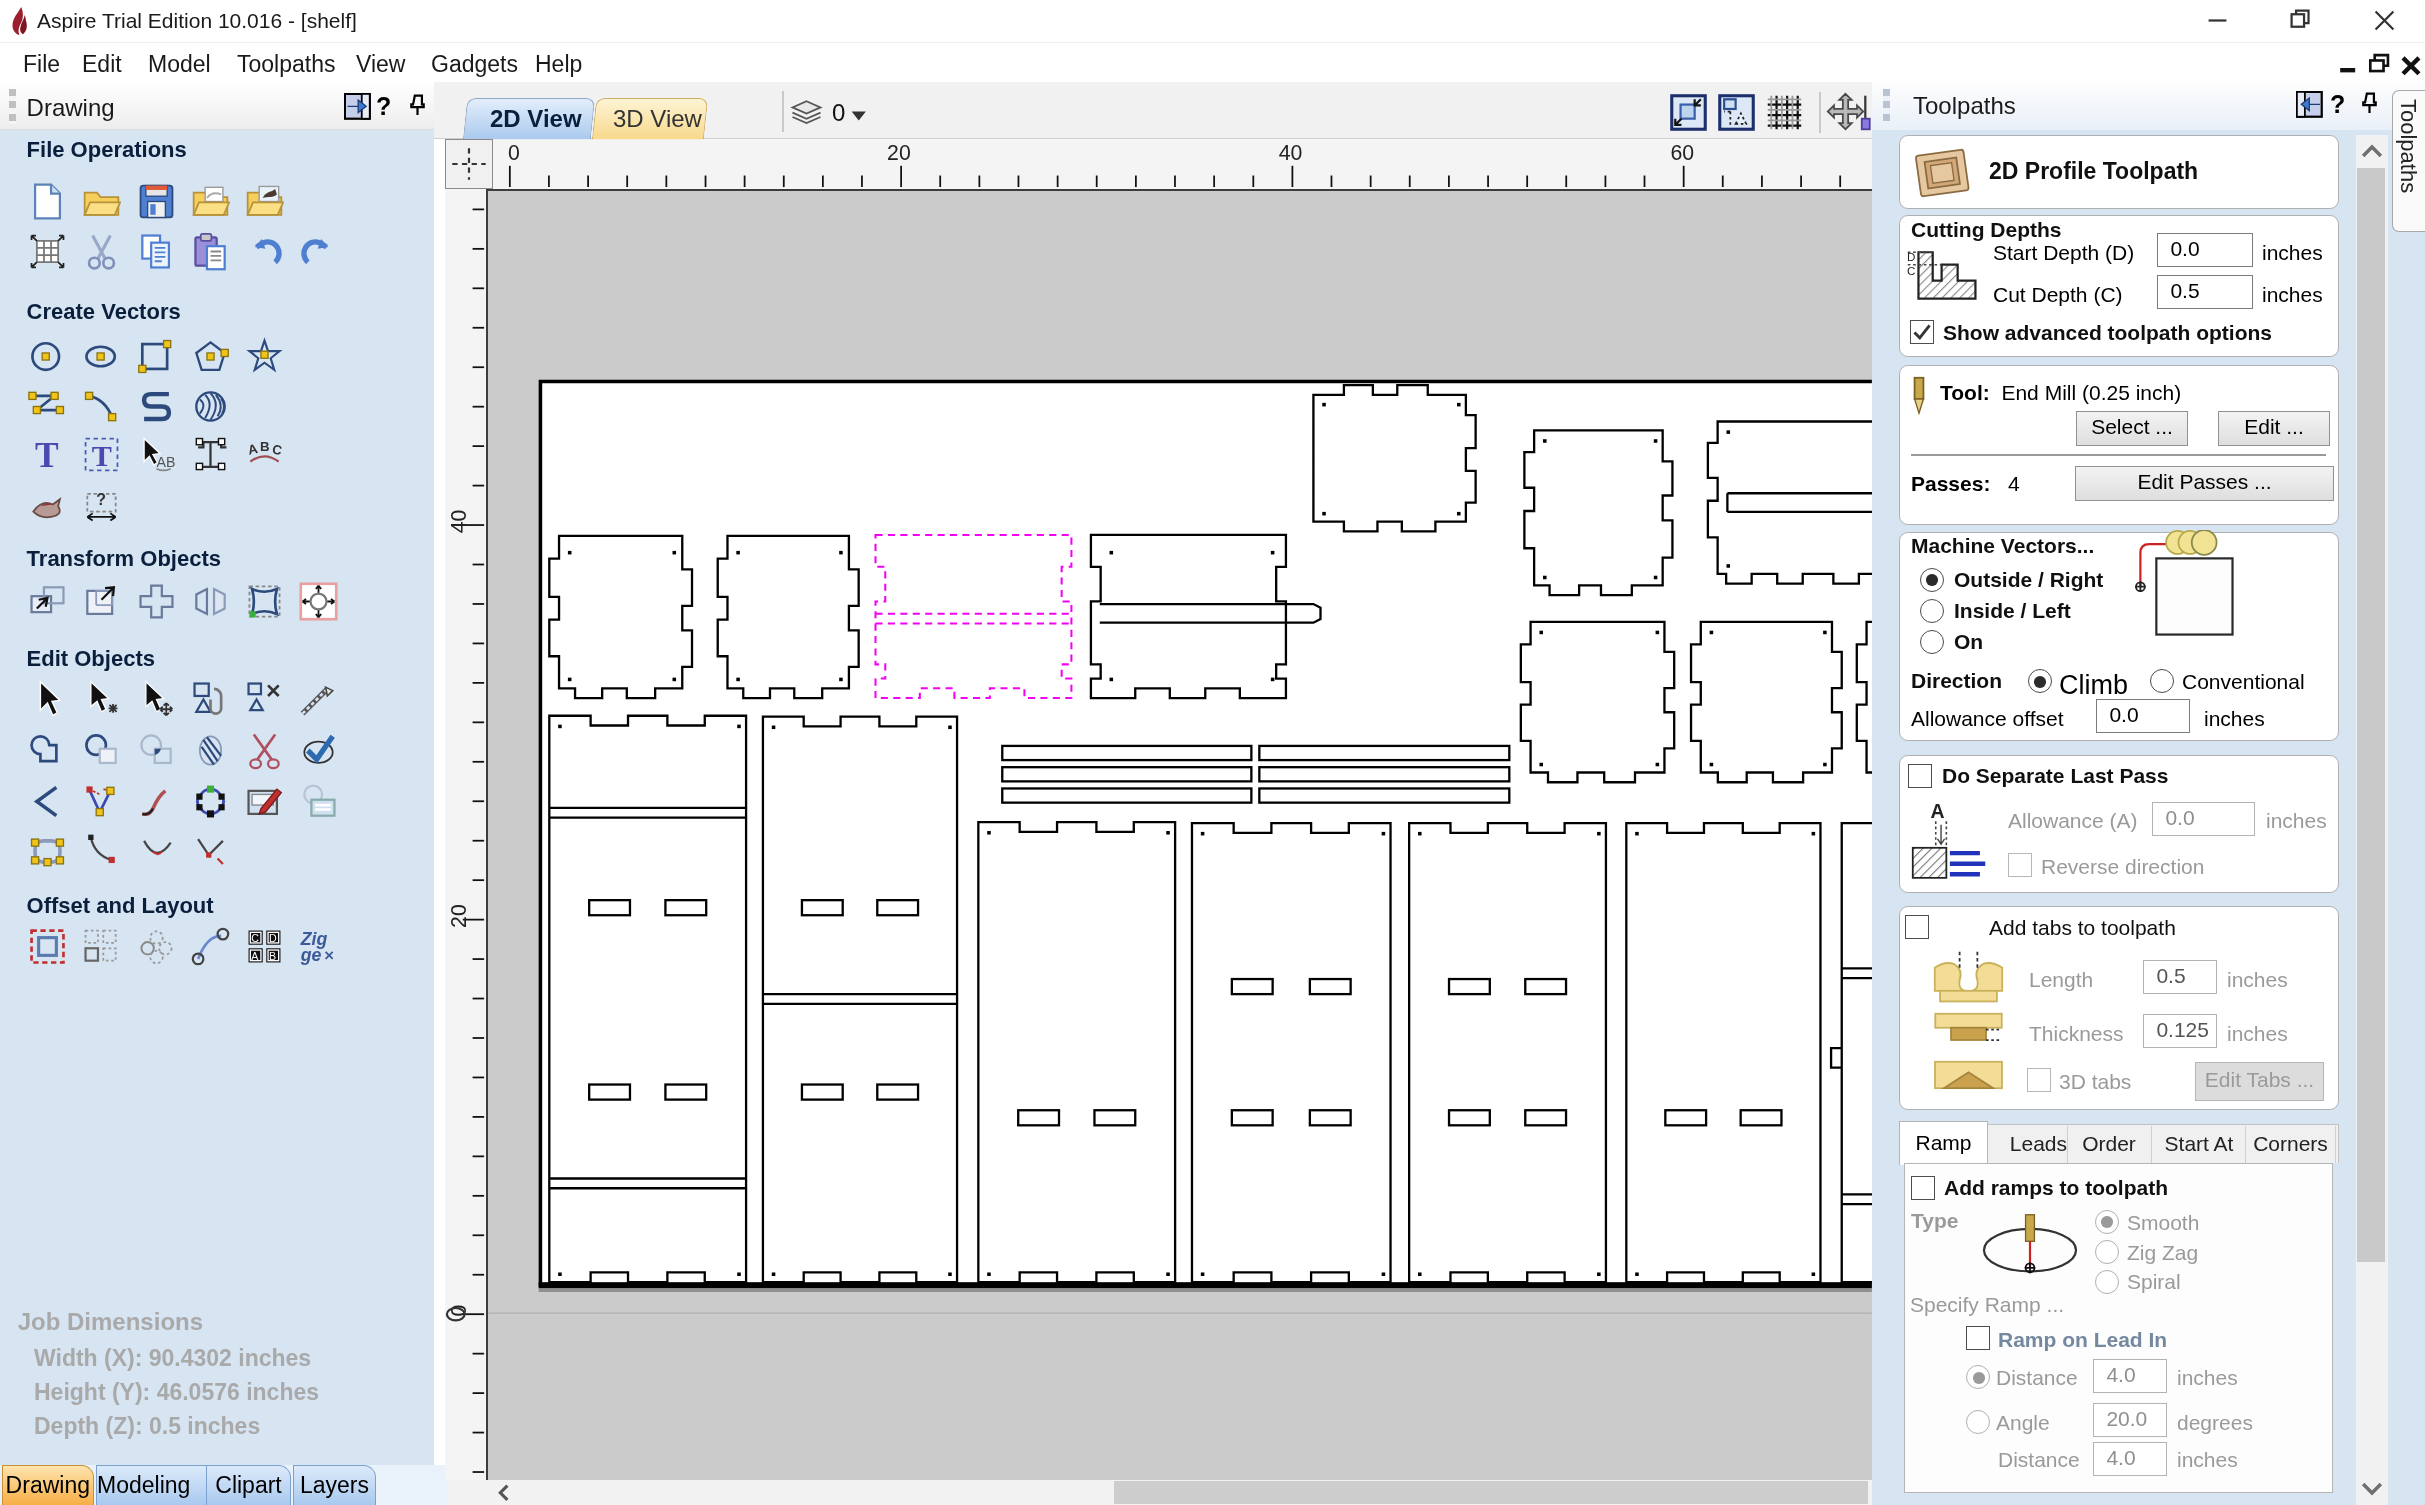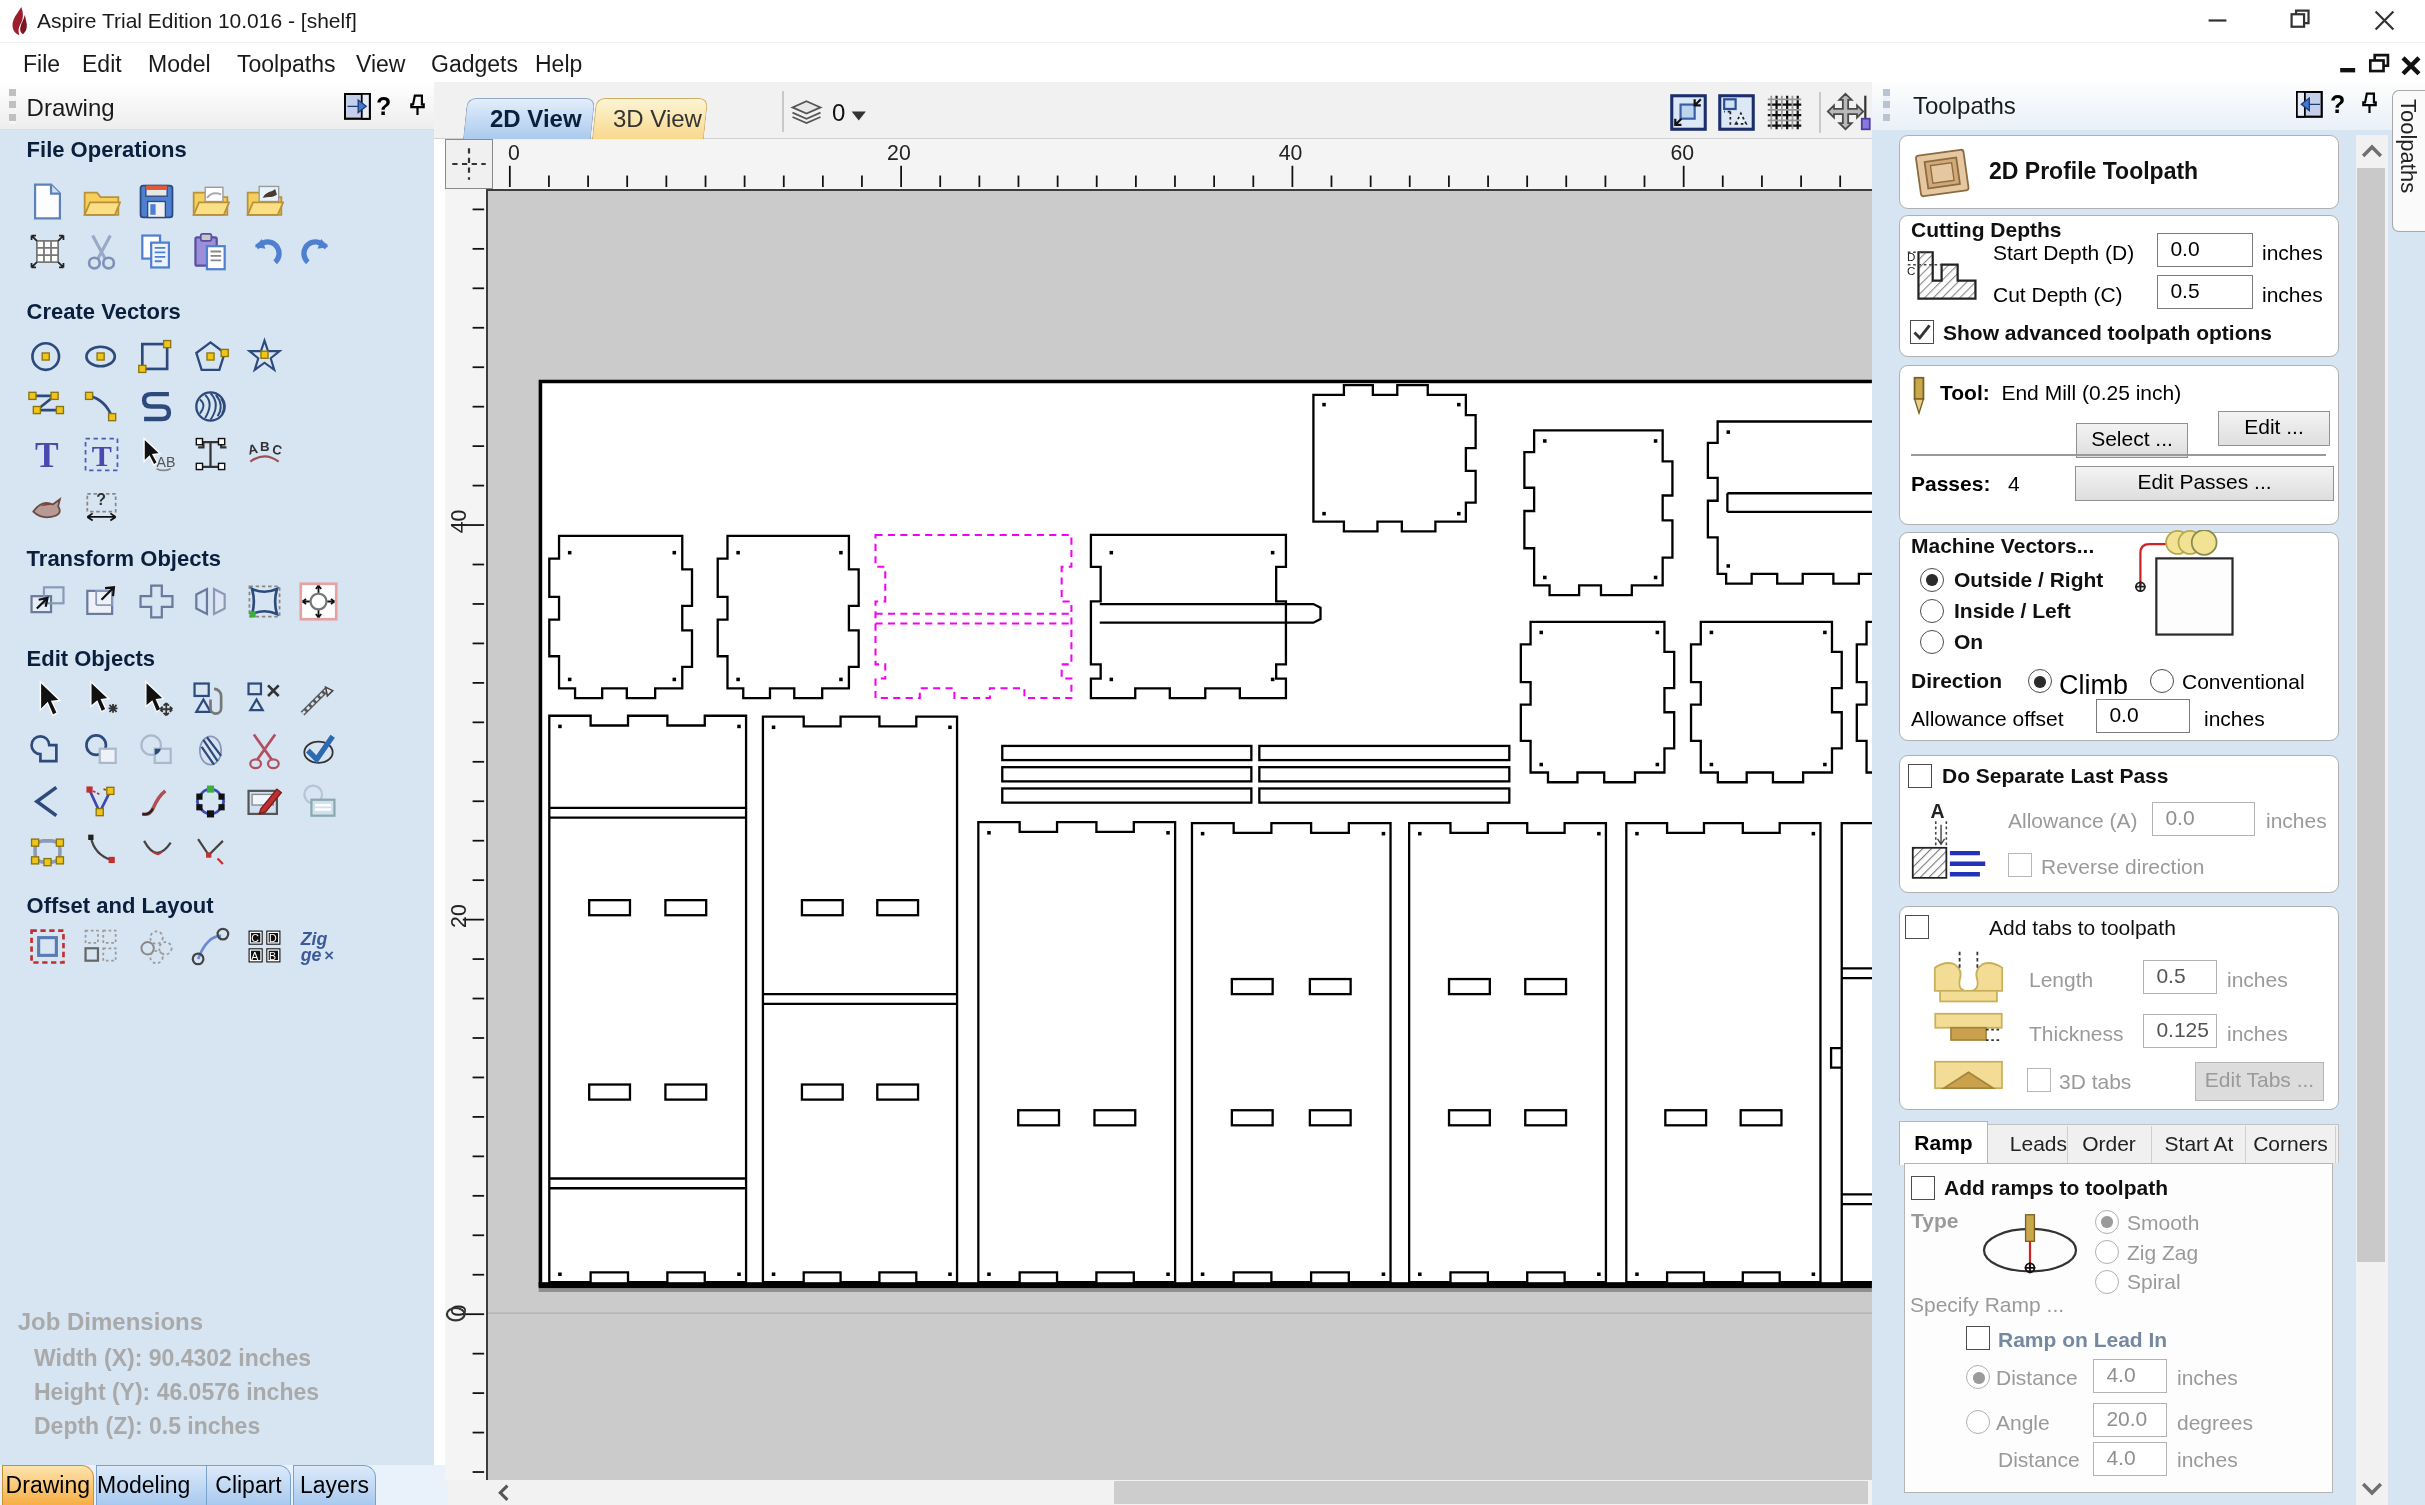--- a/index.html
+++ b/index.html
@@ -772,21 +772,21 @@
   </svg>
 <div class="abs" style="left:1943px;top:321px;font-size:21px;font-weight:700;color:#101010;white-space:nowrap;">Show advanced toolpath options</div>
 
 <div class="abs" style="left:1899px;top:365px;width:440px;height:160px;background:#fff;border:1.8px solid #b0b0b0;border-radius:8.9px;"></div>
 
 <svg class="abs" style="left:1911px;top:376px" width="16" height="39" viewBox="0 0 18 44">
     <rect x="4" y="2" width="10" height="24" fill="#c9a84c" stroke="#7a6122" stroke-width="2"></rect>
     <path d="M4,26 L9,42 L14,26 Z" fill="#e6cf8a" stroke="#7a6122" stroke-width="1.5"></path>
   </svg>
 <div class="abs" style="left:1940px;top:381px;font-size:21px;font-weight:400;color:#000;white-space:nowrap;"><b>Tool:</b>&nbsp; End Mill (0.25 inch)</div>
-<div class="abs" style="left:2076px;top:411px;width:112px;height:35px;background:linear-gradient(#f3f3f3,#dedede);border:1.8px solid #919191;font-size:21px;color:#000;line-height:30px;text-align:center;margin-top:12px;">Select ...</div>
+<div class="abs" style="left:2076px;top:411px;width:112px;height:35px;background:linear-gradient(#f3f3f3,#dedede);border:1.8px solid #919191;font-size:21px;color:#000;line-height:30px;text-align:center;">Select ...</div>
 <div class="abs" style="left:2218px;top:411px;width:112px;height:35px;background:linear-gradient(#f3f3f3,#dedede);border:1.8px solid #919191;font-size:21px;color:#000;line-height:30px;text-align:center;">Edit ...</div>
 <div class="abs" style="left:1911px;top:454px;width:415px;height:1.8px;background:#9a9a9a"></div>
 <div class="abs" style="left:1911px;top:472px;font-size:21px;font-weight:400;color:#000;white-space:nowrap;"><b>Passes:</b> &nbsp;&nbsp;4</div>
 <div class="abs" style="left:2075px;top:466px;width:259px;height:35px;background:linear-gradient(#f3f3f3,#dedede);border:1.8px solid #919191;font-size:21px;color:#000;line-height:30px;text-align:center;">Edit Passes ...</div>
 
 <div class="abs" style="left:1899px;top:532px;width:440px;height:209px;background:#fff;border:1.8px solid #b0b0b0;border-radius:8.9px;"></div>
 <div class="abs" style="left:1911px;top:534px;font-size:21px;font-weight:700;color:#101010;white-space:nowrap;">Machine Vectors...</div>
 <div class="abs" style="left:1920px;top:568px;width:24px;height:24px;background:#fff;border:1.8px solid #4d4d4d;border-radius:50%;"></div>
 <div class="abs" style="left:1926px;top:574px;width:11.5px;height:11.5px;background:#2b2b2b;border-radius:50%;"></div>
 <div class="abs" style="left:1954px;top:568px;font-size:21px;font-weight:700;color:#101010;white-space:nowrap;">Outside / Right</div>
@@ -860,21 +860,21 @@
 
 <svg class="abs" style="left:1933px;top:1060px" width="71" height="37" viewBox="0 0 80 42">
     <rect x="2" y="2" width="76" height="30" fill="#f2dc96" stroke="#c9b05a" stroke-width="2"></rect>
     <path d="M12,32 L40,14 L68,32 Z" fill="#caa24e" stroke="#a5853c" stroke-width="2"></path>
   </svg>
 <div class="abs" style="left:2027px;top:1068px;width:24px;height:24px;background:#fff;border:1.8px solid #b7b7b7;"></div>
 <div class="abs" style="left:2059px;top:1070px;font-size:21px;font-weight:400;color:#9a9a9a;white-space:nowrap;">3D tabs</div>
 <div class="abs" style="left:2195px;top:1062px;width:129px;height:39px;background:#dcdcdc;border:1.8px solid #b5b5b5;font-size:21px;color:#9a9a9a;line-height:34px;text-align:center;">Edit Tabs ...</div>
 
 <div class="abs" style="left:1899px;top:1124px;width:440px;height:39px;background:#f0f0f0;border:1.8px solid #c2c2c2;border-bottom:none"></div>
-<div class="abs" style="left:1899px;top:1121px;width:89px;height:44px;background:#fff;border:1.8px solid #b5b5b5;border-bottom:none;font-size:21px;font-weight:700;color:#000;text-align:center;line-height:41px">Ramp</div>
+<div class="abs" style="left:1899px;top:1121px;width:89px;height:44px;background:#fff;border:1.8px solid #b5b5b5;border-bottom:none;font-size:21px;font-weight:400;color:#000;text-align:center;line-height:41px">Ramp</div>
 <div class="abs" style="left:1988px;top:1126px;width:80px;height:37px;border-right:1.8px solid #cfcfcf;font-size:21px;color:#222;text-align:right;line-height:35px">Leads</div>
 <div class="abs" style="left:2067px;top:1126px;width:85px;height:37px;border-right:1.8px solid #cfcfcf;font-size:21px;color:#222;text-align:center;line-height:35px">Order</div>
 <div class="abs" style="left:2153px;top:1126px;width:93px;height:37px;border-right:1.8px solid #cfcfcf;font-size:21px;color:#222;text-align:center;line-height:35px">Start At</div>
 <div class="abs" style="left:2246px;top:1126px;width:90px;height:37px;border-right:1.8px solid #cfcfcf;font-size:21px;color:#222;text-align:center;line-height:35px">Corners</div>
 
 <div class="abs" style="left:1904px;top:1163px;width:429px;height:330px;background:#fdfdfd;border:1.8px solid #b5b5b5"></div>
 <div class="abs" style="left:1911px;top:1176px;width:24px;height:24px;background:#fff;border:1.8px solid #4d4d4d;"></div>
 <div class="abs" style="left:1944px;top:1176px;font-size:21px;font-weight:700;color:#101010;white-space:nowrap;">Add ramps to toolpath</div>
 <div class="abs" style="left:1911px;top:1209px;font-size:21px;font-weight:700;color:#9a9a9a;white-space:nowrap;">Type</div>
 

